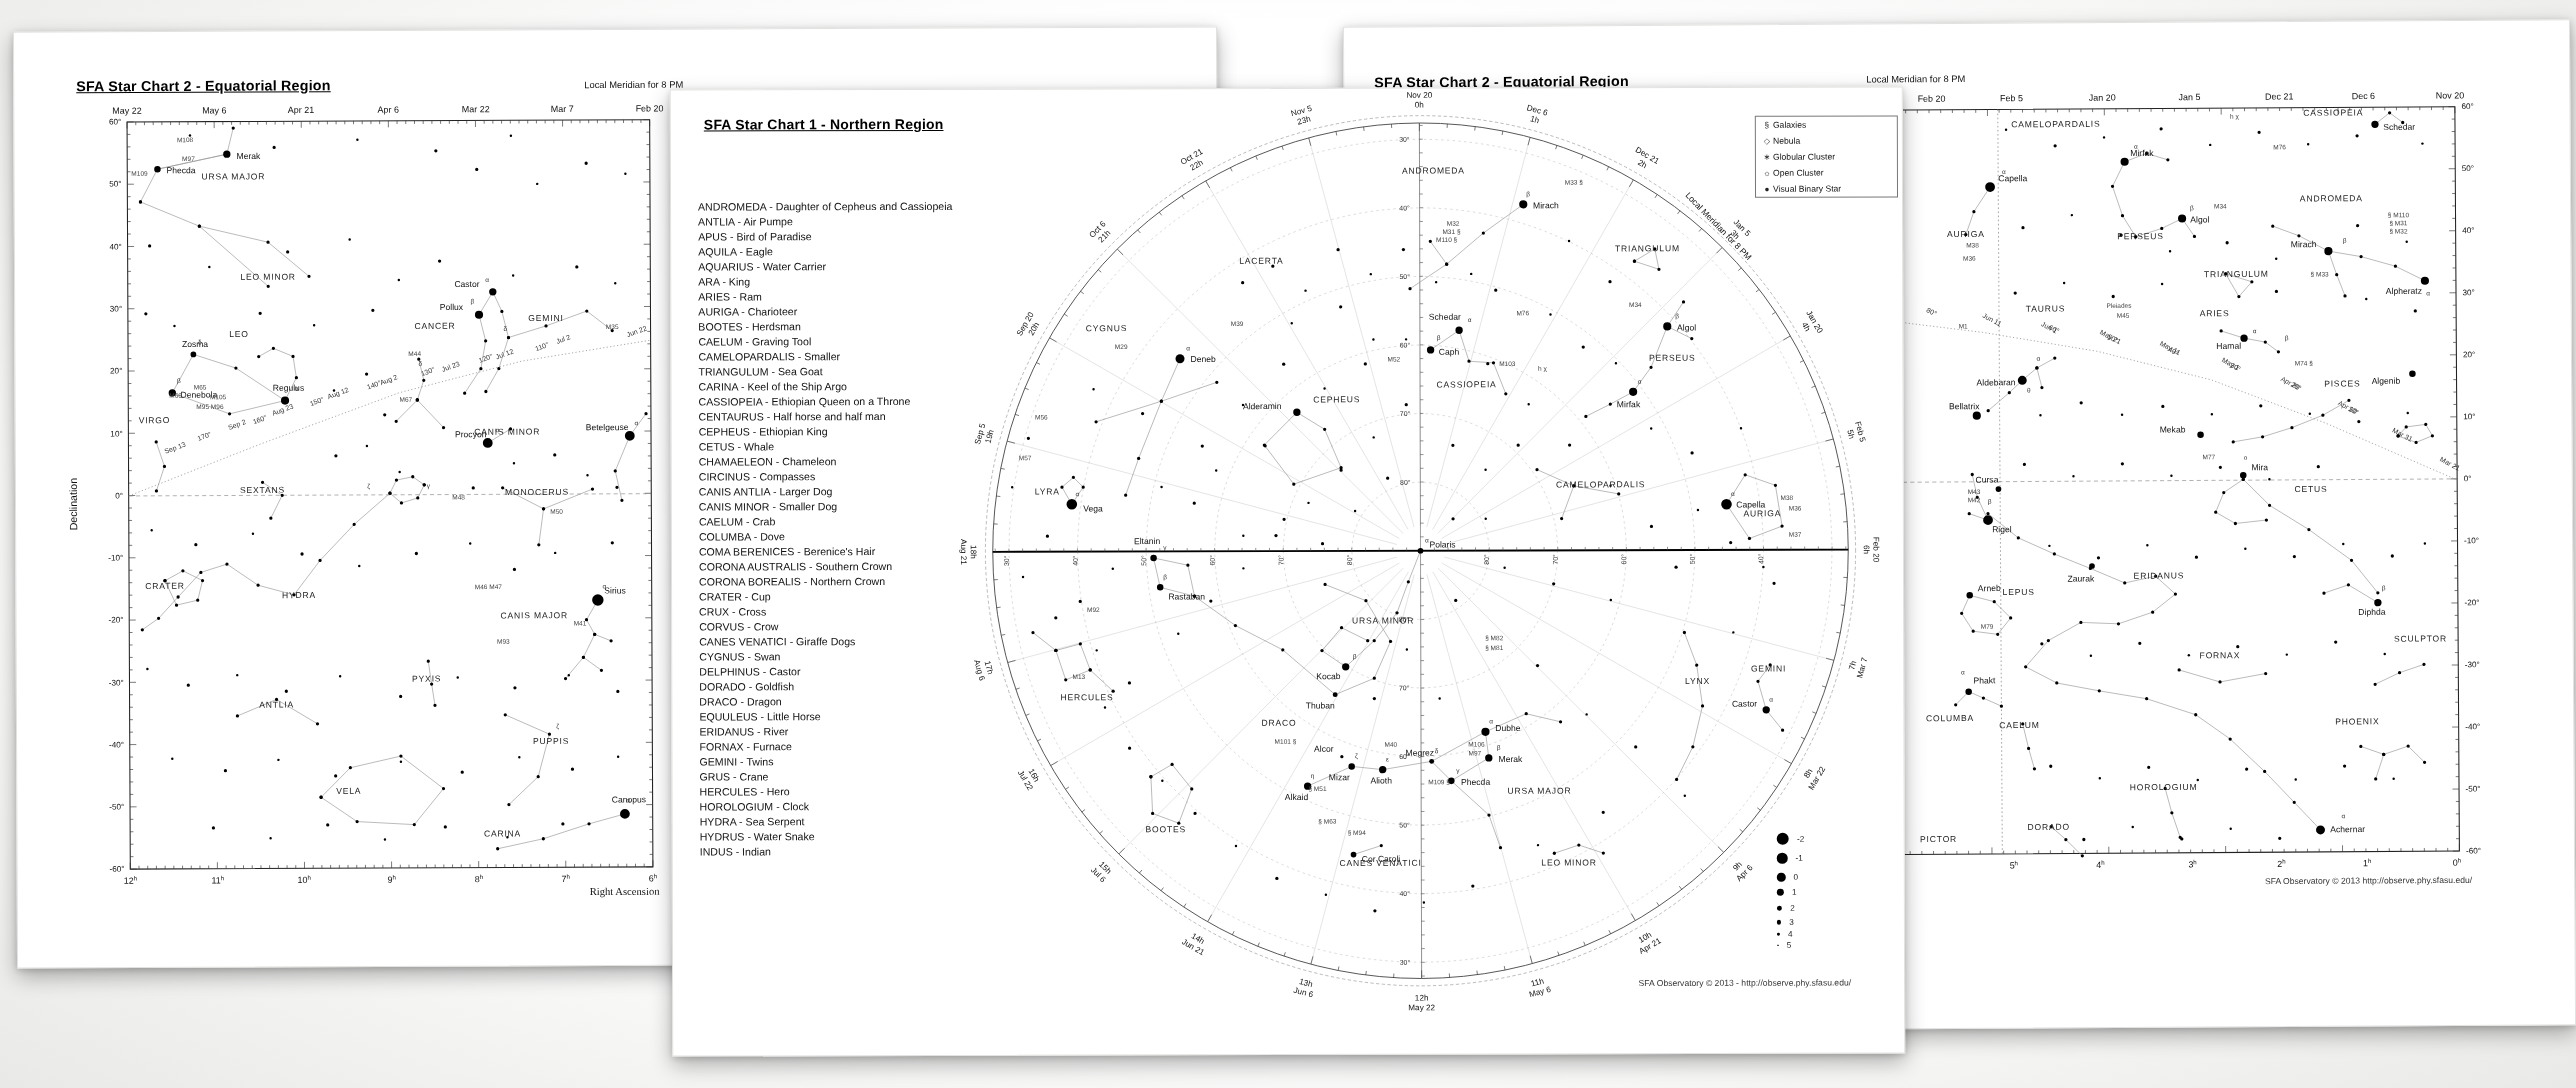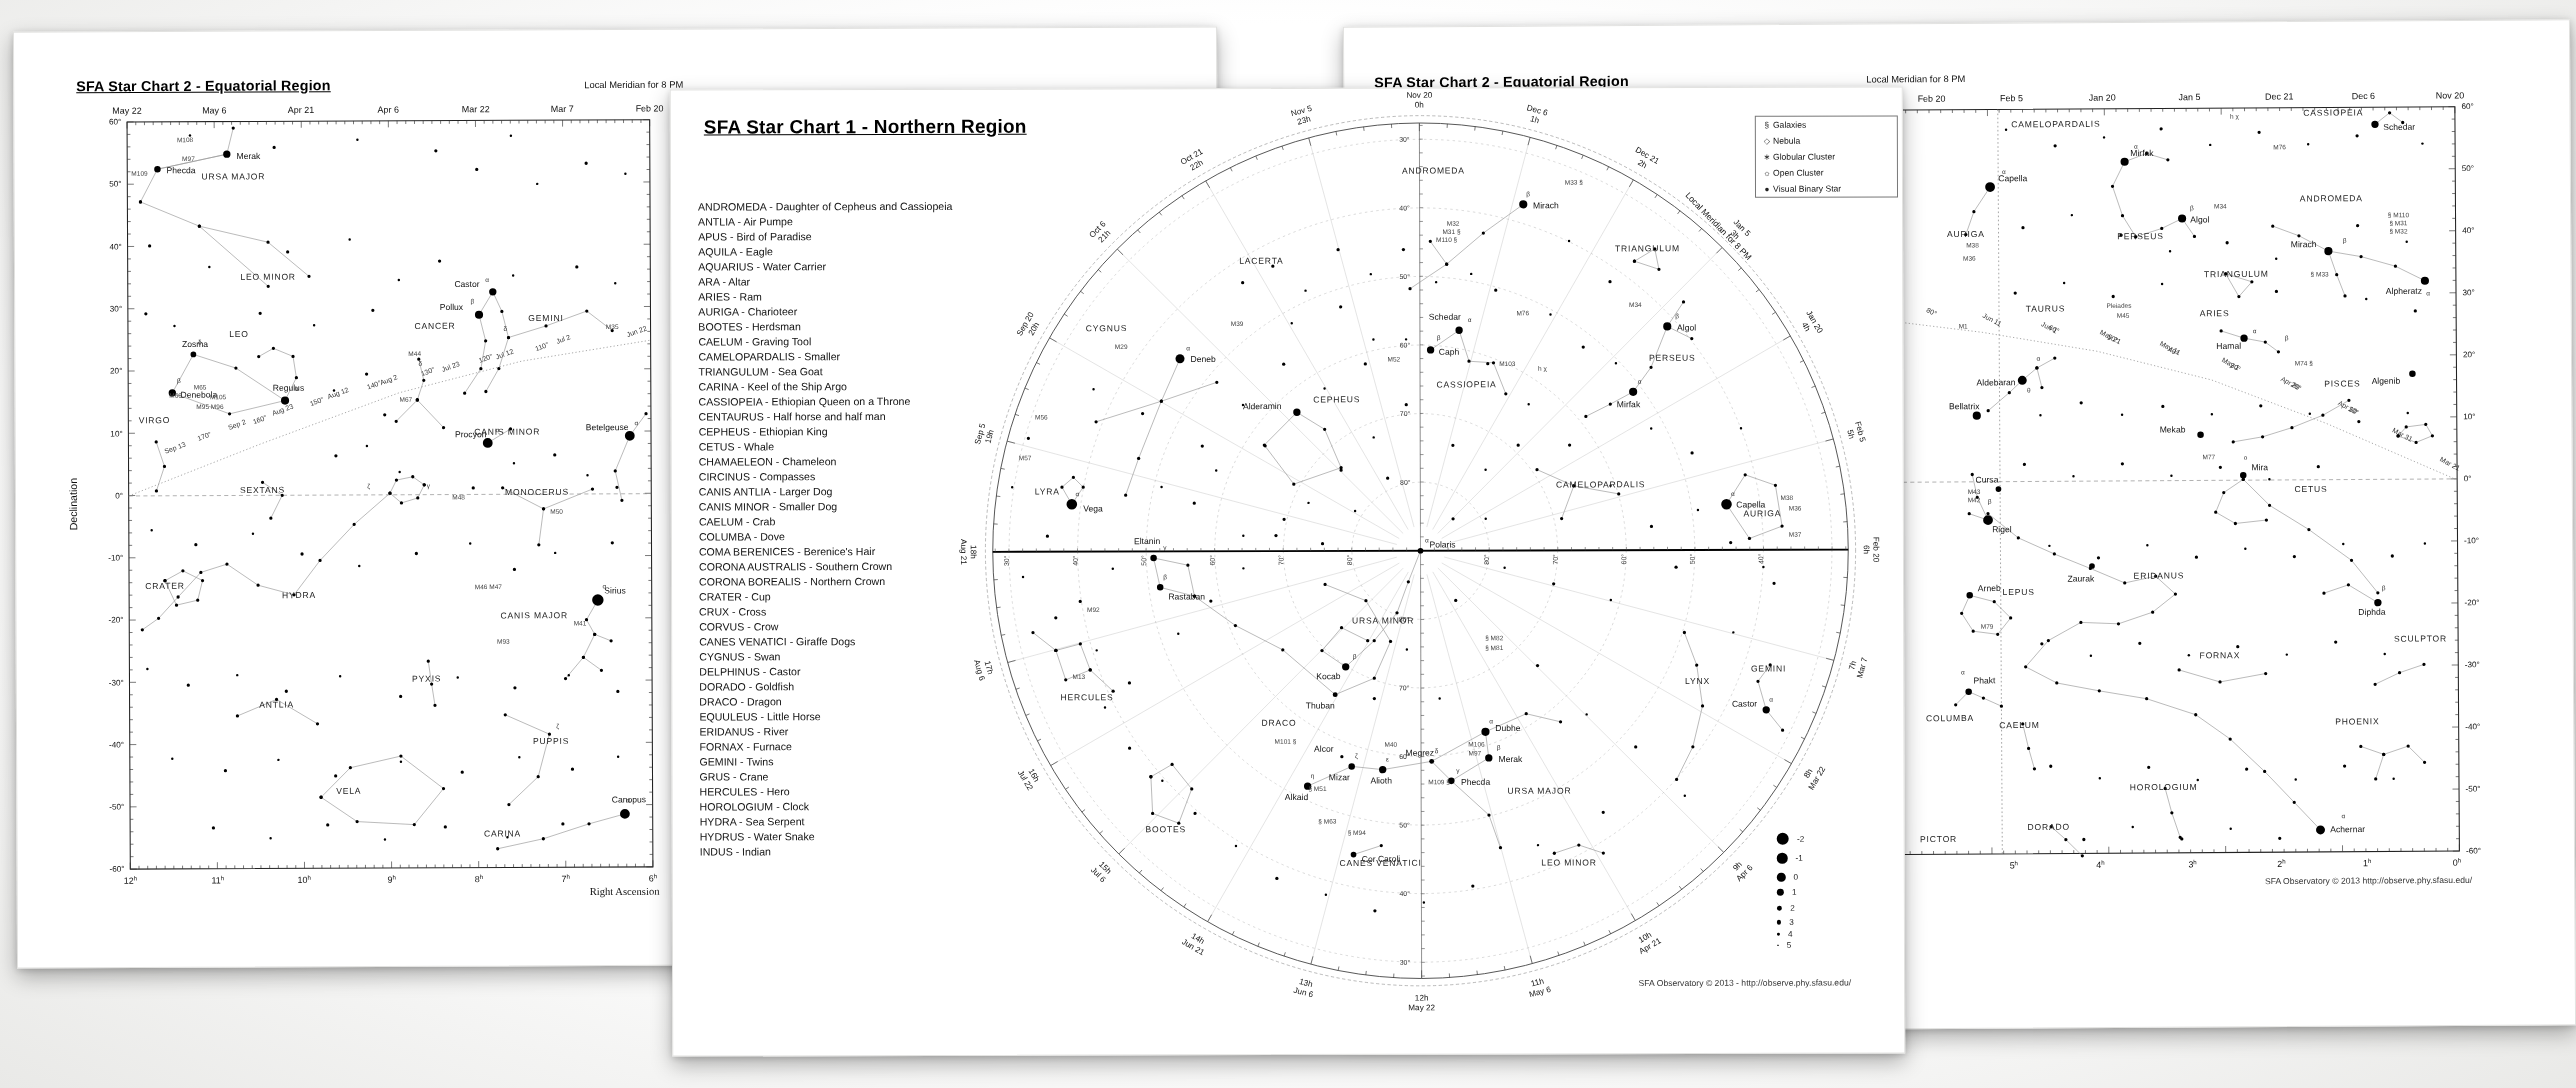--- a/index.html
+++ b/index.html
@@ -4,21 +4,21 @@
 <style>
   html,body{margin:0;padding:0;background:#efefee;}
   #stage{position:relative;width:2576px;height:1088px;overflow:hidden;
          background:radial-gradient(ellipse at 50% 45%, #ffffff 55%, #e9e9e7 100%);
          font-family:"Liberation Sans", sans-serif;color:#111;}
   .paper{position:absolute;background:#fff;border:0.8px solid #e2e2e0;
          box-shadow:0 8.2px 21px rgba(0,0,0,.30), 0 1.6px 6.5px rgba(0,0,0,.16);}
   .paper svg{position:absolute;left:0;top:0;}
   .pg-title{position:absolute;font-weight:bold;text-decoration:underline;color:#000;white-space:nowrap;}
   .t-left,.t-right{font-size:14.3px;letter-spacing:0.2px;}
-  .t-center{font-size:19px;letter-spacing:0.2px;}
+  .t-center{font-size:14px;letter-spacing:0.2px;}
   .meridian-note{position:absolute;font-size:9.4px;color:#111;white-space:nowrap;}
   .axis-x-label{position:absolute;font-size:10.6px;color:#111;white-space:nowrap;font-family:Liberation Serif, serif;}
   .axis-y-label{position:absolute;font-size:10.6px;color:#111;white-space:nowrap;
                 transform:rotate(-90deg);transform-origin:left top;}
   .const-list{position:absolute;font-size:10.6px;line-height:15px;color:#111;white-space:nowrap;}
   .legend-box{position:absolute;border:0.8px solid #777;background:#fff;font-size:8.6px;}
   .legend-row{display:flex;align-items:center;height:16px;padding:0 4.9px;}
   .legend-sym{width:12.2px;text-align:center;font-size:8.2px;color:#222;}
   .mag-scale{position:absolute;}
   .mag-row{display:flex;align-items:center;}
@@ -1248,21 +1248,21 @@
   </div>
 
   <div class="paper" id="page-center" style="left:671px;top:88px;width:1231px;height:965px;transform:rotate(-0.15deg);z-index:3;">
     <div class="pg-title t-center" style="left:33px;top:26px;">SFA Star Chart 1 - Northern Region</div>
     <div class="const-list" id="const-list" style="left:27px;top:109px;">
         <div>ANDROMEDA - Daughter of Cepheus and Cassiopeia</div>
         <div>ANTLIA - Air Pumpe</div>
         <div>APUS - Bird of Paradise</div>
         <div>AQUILA - Eagle</div>
         <div>AQUARIUS - Water Carrier</div>
-        <div>ARA - Altar</div>
+        <div>ARA - King</div>
         <div>ARIES - Ram</div>
         <div>AURIGA - Charioteer</div>
         <div>BOOTES - Herdsman</div>
         <div>CAELUM - Graving Tool</div>
         <div>CAMELOPARDALIS - Smaller</div>
         <div>TRIANGULUM - Sea Goat</div>
         <div>CARINA - Keel of the Ship Argo</div>
         <div>CASSIOPEIA - Ethiopian Queen on a Throne</div>
         <div>CENTAURUS - Half horse and half man</div>
         <div>CEPHEUS - Ethiopian King</div>

